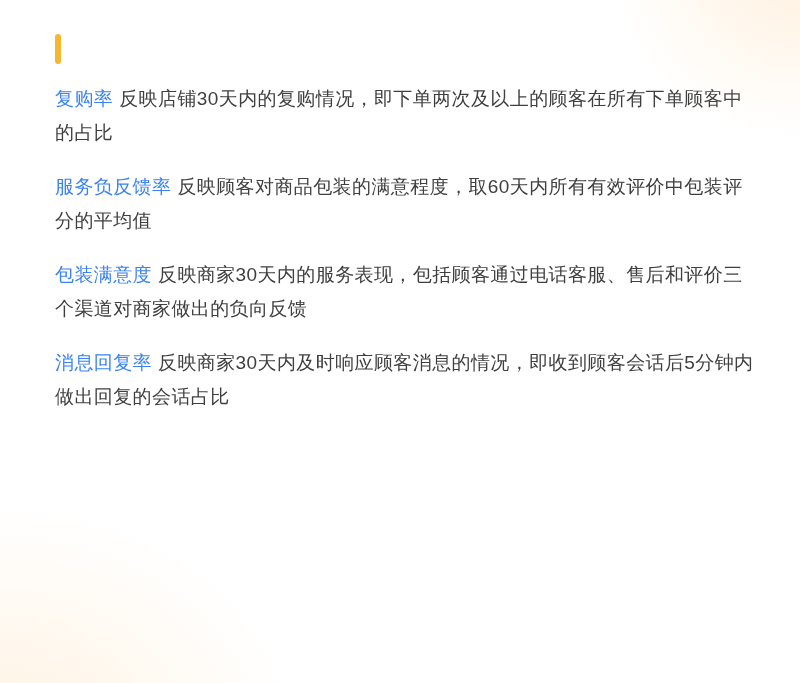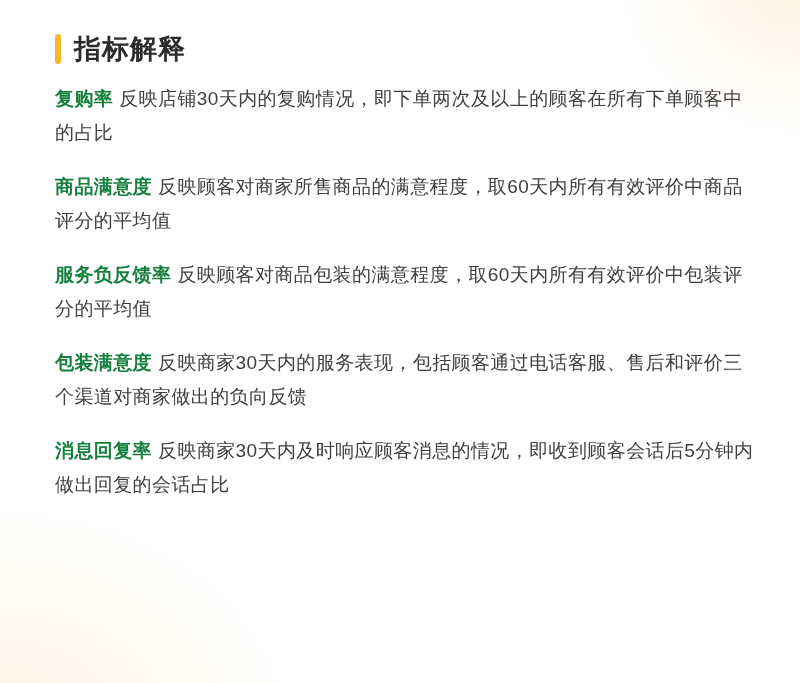--- a/index.html
+++ b/index.html
@@ -71,47 +71,43 @@
     font-size: 19px;
     line-height: 34px;
     color: #3c3c3c;
     letter-spacing: 0.4px;
     text-align: left;
   }
   .item:last-child {
     margin-bottom: 0;
   }
   .term {
-    font-weight: bold;
-    color: #15803d;
+    font-weight: normal;
+    color: #3b82f6;
     margin-right: 6px;
   }
   .desc {
     color: #3f3f3f;
   }
 </style>
 </head>
 <body>
 
 <div class="page">
 
   <div class="header">
     <span class="header-bar"></span>
-    <span class="header-title">指标解释</span>
   </div>
 
   <div class="items">
 
     <p class="item">
       <span class="term">复购率</span><span class="desc">反映店铺30天内的复购情况，即下单两次及以上的顾客在所有下单顾客中的占比</span>
     </p>
 
-    <p class="item">
-      <span class="term">商品满意度</span><span class="desc">反映顾客对商家所售商品的满意程度，取60天内所有有效评价中商品评分的平均值</span>
-    </p>
 
     <p class="item">
       <span class="term">服务负反馈率</span><span class="desc">反映顾客对商品包装的满意程度，取60天内所有有效评价中包装评分的平均值</span>
     </p>
 
 
     <p class="item">
       <span class="term">包装满意度</span><span class="desc">反映商家30天内的服务表现，包括顾客通过电话客服、售后和评价三个渠道对商家做出的负向反馈</span>
     </p>
 

